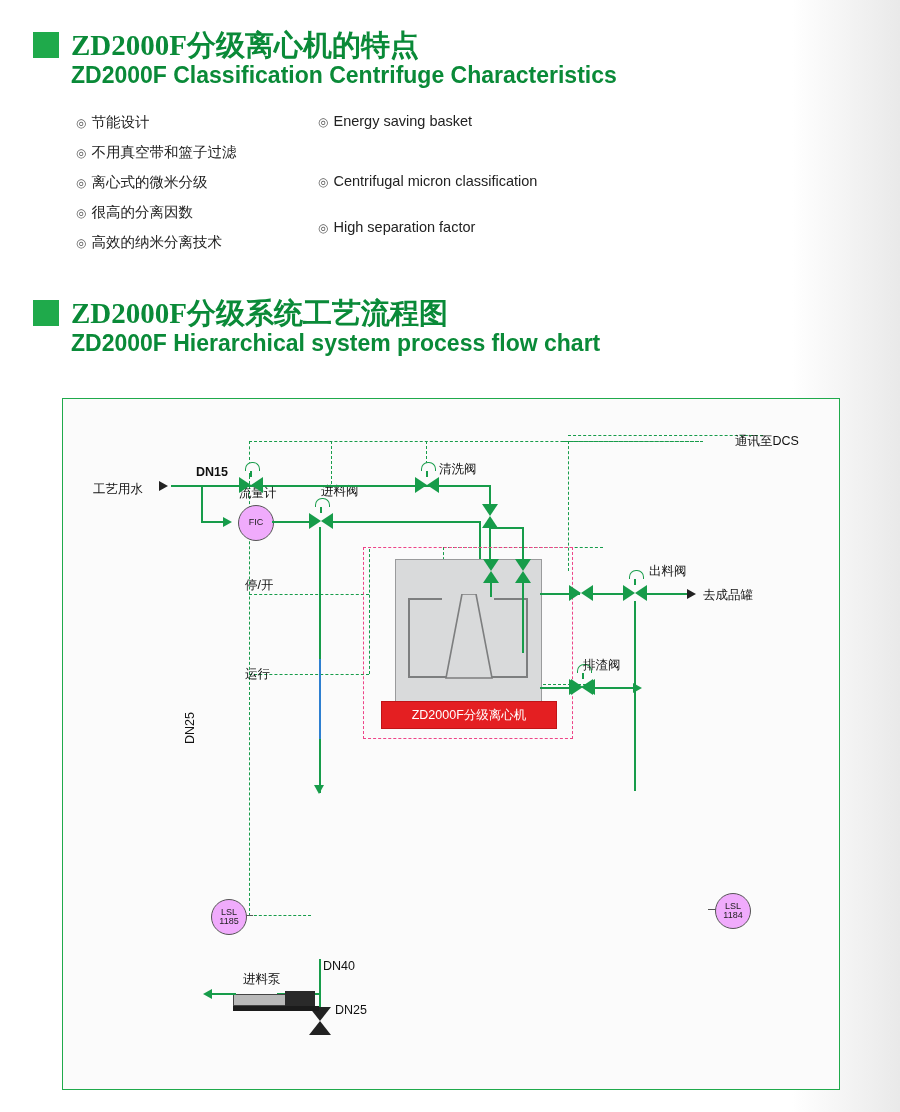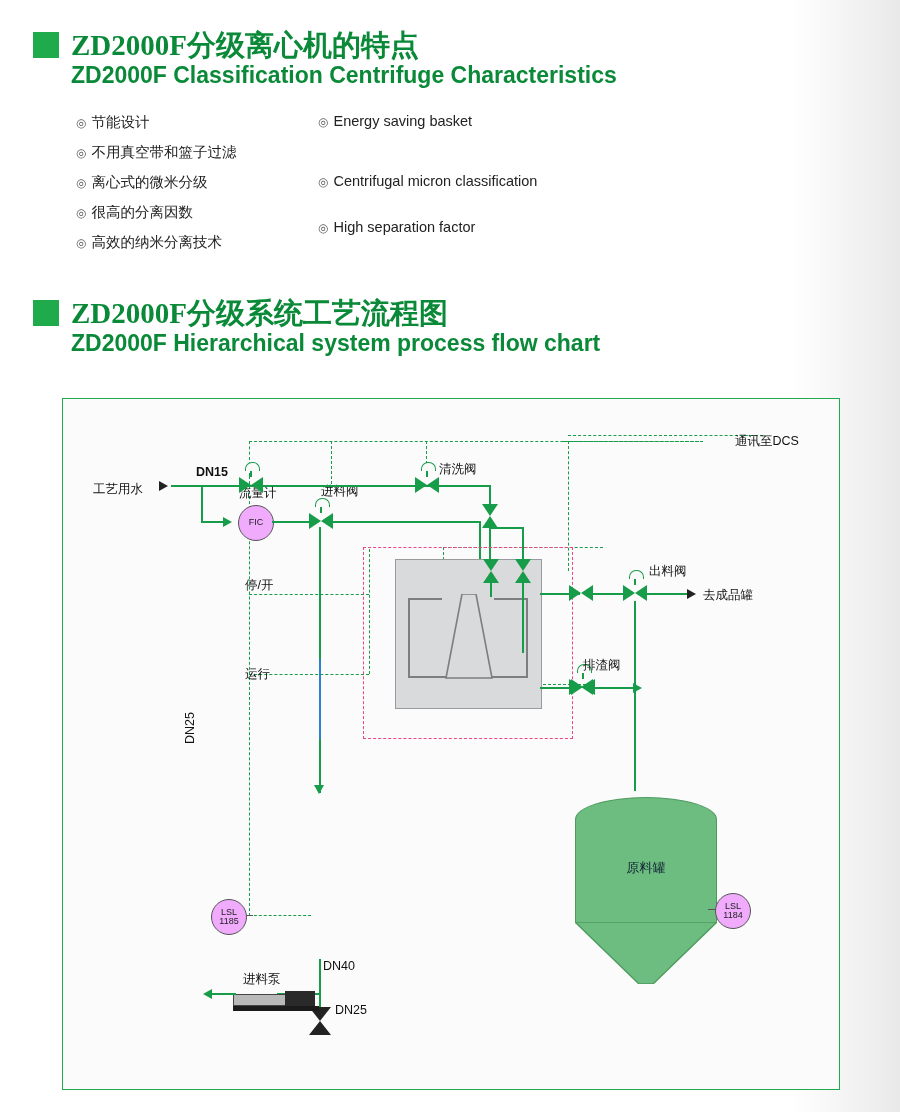--- a/index.html
+++ b/index.html
@@ -210,20 +210,23 @@
       </svg>
     </div>
 
     <div class="valve-v" style="left:420px;top:160px;"></div>
     <div class="valve-v" style="left:452px;top:160px;"></div>
     <div class="pipe pipe-v" style="left:459px;top:128px;height:34px;"></div>
     <div class="pipe pipe-h" style="left:426px;top:128px;width:34px;"></div>
     <div class="pipe pipe-v" style="left:459px;top:182px;height:72px;"></div>
     <div class="pipe pipe-v" style="left:427px;top:182px;height:16px;"></div>
 
+    <div class="redbar" style="left:318px;top:302px;width:174px;height:26px;">
+      <span>ZD2000F分级离心机</span>
+    </div>
 
     <div class="pipe pipe-h" style="left:477px;top:194px;width:40px;"></div>
     <div class="valve-v" style="left:510px;top:182px;transform:rotate(90deg);"></div>
     <div class="pipe pipe-h" style="left:527px;top:194px;width:42px;"></div>
     <div class="valve" style="left:560px;top:186px;">
       <div class="stem"></div>
       <div class="cap"></div>
     </div>
     <div class="lbl" style="left:586px;top:164px;">出料阀</div>
     <div class="pipe pipe-h" style="left:584px;top:194px;width:42px;"></div>
@@ -248,28 +251,20 @@
     <div class="arrow-d" style="left:251px;top:386px;"></div>
     <div class="lbl" style="left:120px;top:345px;transform:rotate(-90deg);transform-origin:left top;">DN25</div>
 
 
     <div class="pipe pipe-h" style="left:176px;top:516px;width:14px;background:#555;height:1.4px;"></div>
     <div class="circ" style="left:148px;top:500px;width:34px;height:34px;flex-direction:column;">
       <span>LSL</span>
       <span>1185</span>
     </div>
 
-    <div class="tank" style="left:512px;top:398px;width:142px;height:180px;">
-      <div class="dome" style="height:32px;"></div>
-      <div class="body" style="top:28px;height:98px;border-top:none;"></div>
-      <svg style="position:absolute;left:0;top:125px;" width="142" height="62">
-        <polygon points="0,0 142,0 78,62 64,62" fill="#6cbd7f" stroke="#4e9b60" stroke-width="1.4"></polygon>
-      </svg>
-      <div class="tname" style="top:62px;">原料罐</div>
-    </div>
 
     <div class="pipe pipe-h" style="left:645px;top:510px;width:14px;background:#555;height:1.4px;"></div>
     <div class="circ" style="left:652px;top:494px;width:34px;height:34px;flex-direction:column;">
       <span>LSL</span>
       <span>1184</span>
     </div>
 
     <div class="pipe pipe-v" style="left:256px;top:560px;height:36px;"></div>
     <div class="lbl" style="left:260px;top:560px;">DN40</div>
     <div class="pipe pipe-h" style="left:214px;top:594px;width:44px;"></div>

